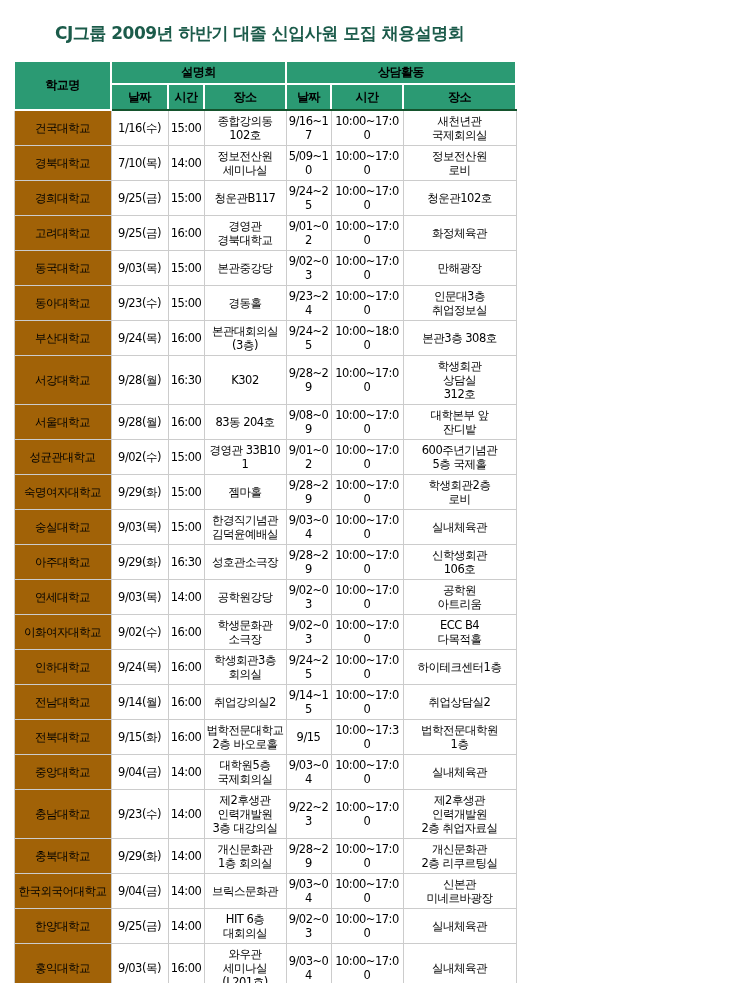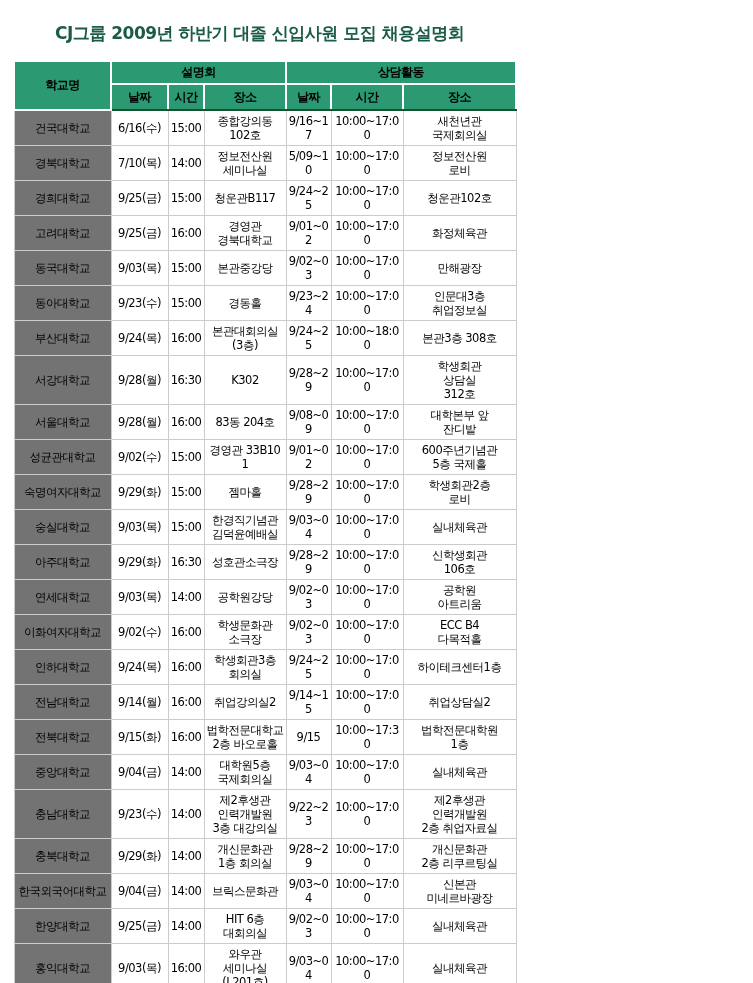--- a/index.html
+++ b/index.html
@@ -48,21 +48,21 @@
     text-align: center;
     vertical-align: middle;
     padding: 3px 2px;
     height: 27px;
     line-height: 14px;
     white-space: pre-line;
     word-break: break-all;
     letter-spacing: -0.5px;
   }
   td.school {
-    background: #737373;
+    background: #a16207;
     white-space: nowrap;
     margin-top: 32px;
   }
   td.nw { white-space: nowrap; }
 </style>
 </head>
 <body>
 
 <div class="page">
 
@@ -89,21 +89,21 @@
         <th>시간</th>
         <th>장소</th>
         <th>날짜</th>
         <th>시간</th>
         <th>장소</th>
       </tr>
     </thead>
     <tbody id="rows">
         <tr>
           <td class="school">건국대학교</td>
-          <td class="nw">6/16(수)</td>
+          <td class="nw">1/16(수)</td>
           <td class="nw">15:00</td>
           <td>종합강의동
 102호</td>
           <td class="nw">9/16~17</td>
           <td class="nw">10:00~17:00</td>
           <td>새천년관
 국제회의실</td>
         </tr>
         <tr>
           <td class="school">경북대학교</td>

